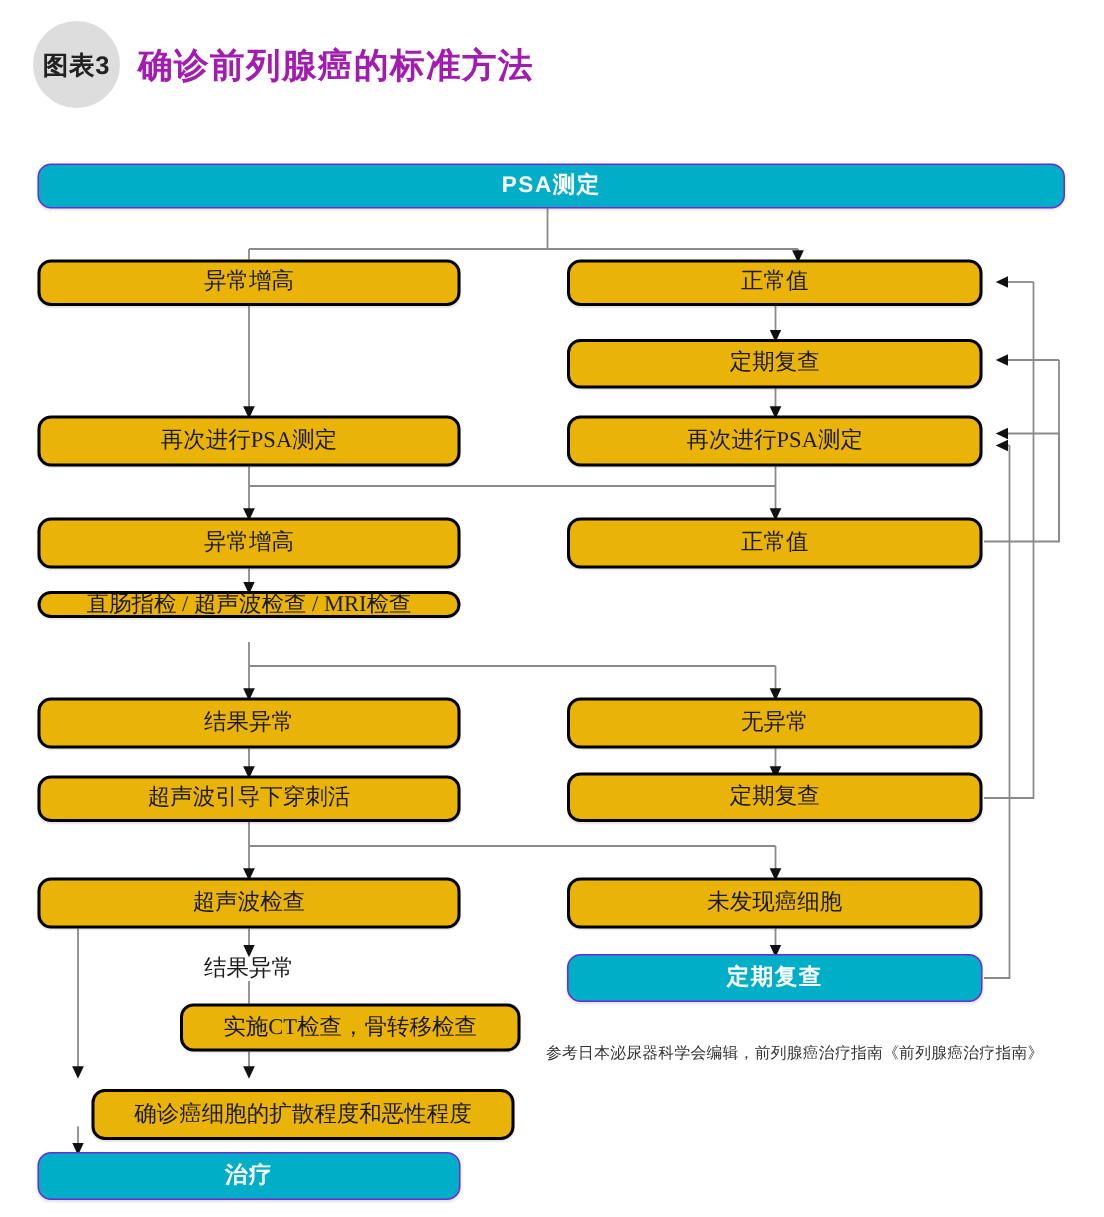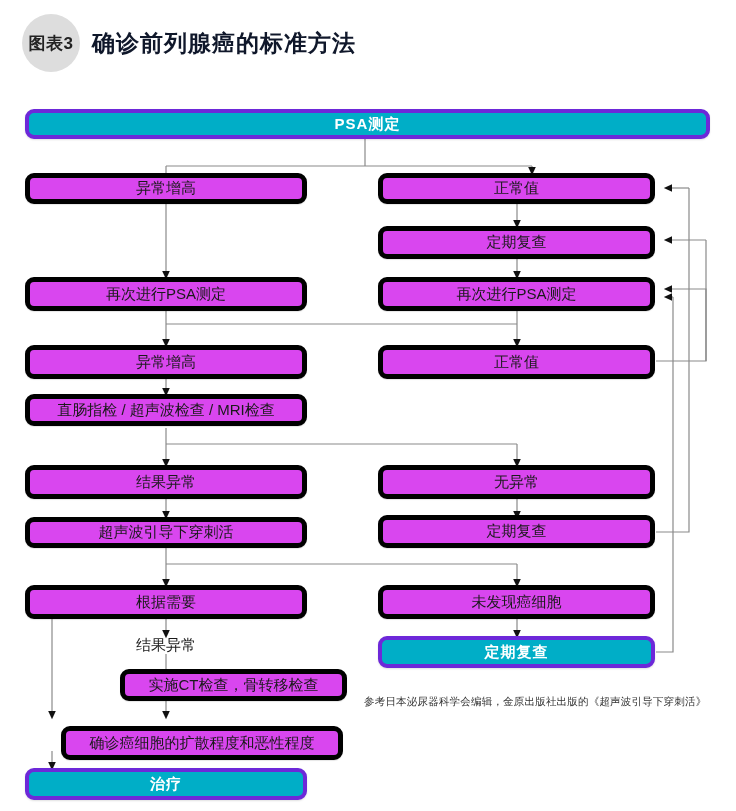--- a/index.html
+++ b/index.html
@@ -17,46 +17,47 @@
   #header-badge {
     position:absolute; left:22px; top:14px;
     width:58px; height:58px; border-radius:50%;
     background:#dddddd;
     display:flex; align-items:center; justify-content:center;
     font-size:17px; color:#222; font-weight:700;
     letter-spacing:0.5px;
   }
   #header-title {
     position:absolute; left:92px; top:28px;
-    font-size:23px; font-weight:700; color:#0f172a;
+    font-size:23px; font-weight:700; color:#a21caf;
     letter-spacing:1px;
   }
 
   
   #canvas { position:absolute; left:0; top:0; width:736px; height:811px; }
   #wires { position:absolute; left:0; top:0; width:736px; height:811px; }
 
   .node {
     position:absolute;
     border-radius:9px;
     display:flex; align-items:center; justify-content:center;
     text-align:center;
     font-size:15px;
     line-height:1.1;
     color:#1a1a1a;
     z-index:3;
   }
   .node.gray {
-    background:#d946ef;
-    border:5px solid #000000;
+    background:#eab308;
+    border:2px solid #000000;
     box-shadow:0 1px 1px rgba(0,0,0,0.10);
+    font-family:Liberation Serif, serif;
   }
   .node.cyan {
     background:#00aec7;
-    border:4px solid #6d28d9;
+    border:1px solid #6d28d9;
     color:#ffffff;
     font-weight:700;
     letter-spacing:1px;
     box-shadow:0 1px 2px rgba(0,0,0,0.12);
   }
   .plainlabel {
     position:absolute;
     font-size:15px;
     color:#1a1a1a;
     text-align:center;
@@ -160,39 +161,39 @@
   <div class="node gray" style="left:378px; top:226px; width:277px; height:33px;">定期复查</div>
 
   <div class="node gray" style="left:25px; top:277px; width:282px; height:34px;">再次进行PSA测定</div>
 
   <div class="node gray" style="left:378px; top:277px; width:277px; height:34px;">再次进行PSA测定</div>
 
   <div class="node gray" style="left:25px; top:345px; width:282px; height:34px;">异常增高</div>
 
   <div class="node gray" style="left:378px; top:345px; width:277px; height:34px;">正常值</div>
 
-  <div class="node gray" style="left:25px; top:394px; width:282px; height:32px;">直肠指检 / 超声波检查 / MRI检查</div>
+  <div class="node gray" style="left:25px; top:394px; width:282px; height:18px;">直肠指检 / 超声波检查 / MRI检查</div>
 
   <div class="node gray" style="left:25px; top:465px; width:282px; height:34px;">结果异常</div>
 
   <div class="node gray" style="left:378px; top:465px; width:277px; height:34px;text-align:right;">无异常</div>
 
   <div class="node gray" style="left:25px; top:517px; width:282px; height:31px;">超声波引导下穿刺活</div>
 
   <div class="node gray" style="left:378px; top:515px; width:277px; height:33px;">定期复查</div>
 
-  <div class="node gray" style="left:25px; top:585px; width:282px; height:34px;">根据需要</div>
+  <div class="node gray" style="left:25px; top:585px; width:282px; height:34px;">超声波检查</div>
 
   <div class="node gray" style="left:378px; top:585px; width:277px; height:34px;">未发现癌细胞</div>
 
   <div class="plainlabel" style="left:96px; top:636px; width:140px;">结果异常</div>
 
   <div class="node gray" style="left:80px; top:669px; width:227px; height:32px;margin-left:40px;">实施CT检查，骨转移检查</div>
 
   <div class="node cyan" style="left:378px; top:636px; width:277px; height:32px;">定期复查</div>
 
   <div class="node gray" style="left:25px; top:726px; width:282px; height:34px;margin-left:36px;">确诊癌细胞的扩散程度和恶性程度</div>
 
   <div class="node cyan" style="left:25px; top:768px; width:282px; height:32px;">治疗</div>
 
-  <div id="footnote" style="left:364px; top:695px;">参考日本泌尿器科学会编辑，金原出版社出版的《超声波引导下穿刺活》</div>
+  <div id="footnote" style="left:364px; top:695px;">参考日本泌尿器科学会编辑，前列腺癌治疗指南《前列腺癌治疗指南》</div>
 
 </div>
 
 </body></html>

